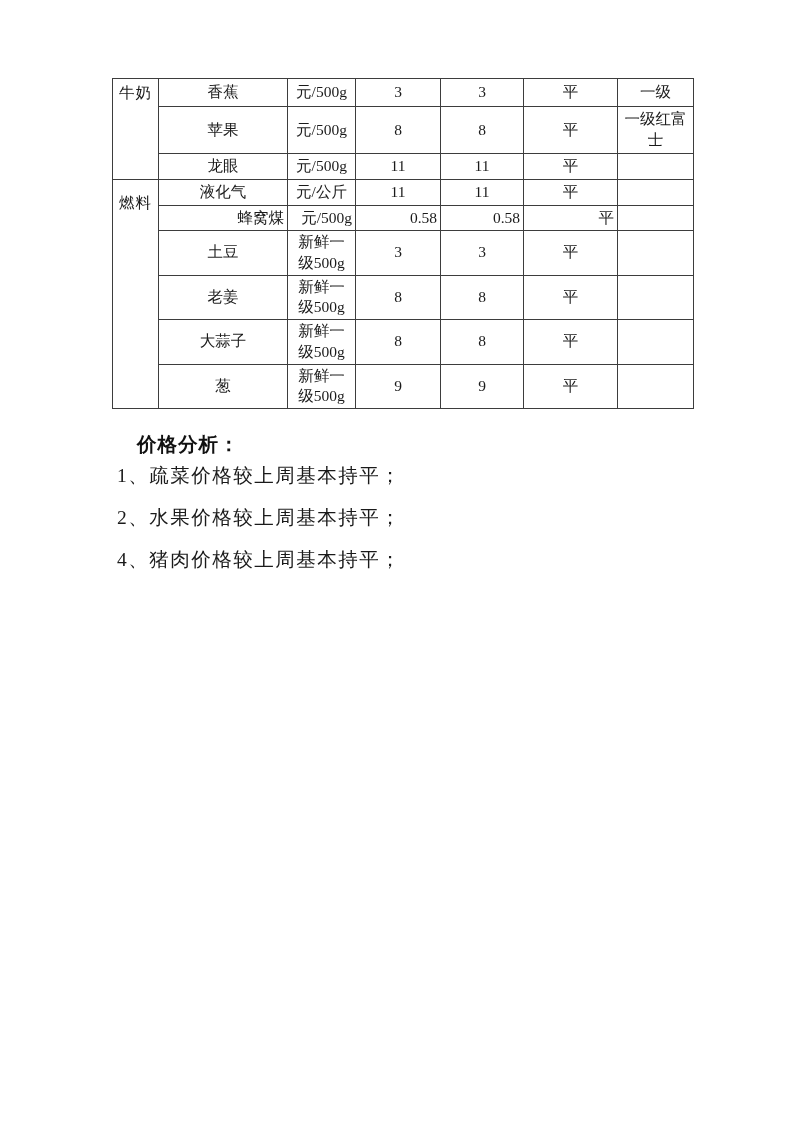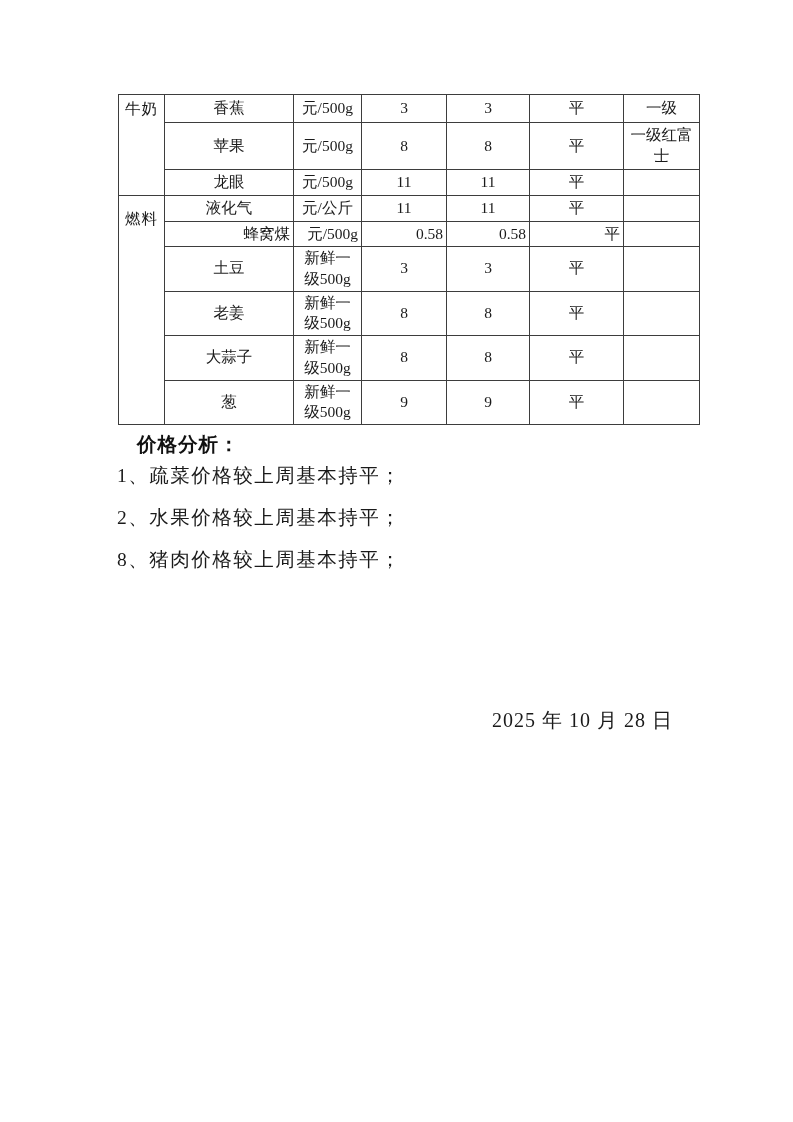--- a/index.html
+++ b/index.html
@@ -8,25 +8,24 @@
     width: 793px;
     height: 1122px;
     background: #ffffff;
     font-family: "Liberation Serif", serif;
     color: #1a1a1a;
     overflow: hidden;
   }
   table.price-table {
     position: absolute;
     left: 112px;
-    top: 94px;
+    top: 78px;
     width: 581px;
     border-collapse: collapse;
     table-layout: fixed;
-    margin-left: 6px;
   }
   .price-table td {
     border: 1.5px solid #3d3d3d;
     text-align: center;
     vertical-align: middle;
     font-size: 15.5px;
     line-height: 1.34;
     padding: 1px 3px;
     word-break: break-all;
     overflow: hidden;
@@ -172,18 +171,17 @@
         <td></td>
       </tr>
     </tbody>
   </table>
 
   <div class="analysis-heading">价格分析：</div>
 
   <div class="analysis-list">
     <div class="analysis-item">1、疏菜价格较上周基本持平；</div>
     <div class="analysis-item">2、水果价格较上周基本持平；</div>
-    <div class="analysis-item">8、猪肉价格较上周基本持平；</div>
+    <div class="analysis-item">4、猪肉价格较上周基本持平；</div>
   </div>
 
-  <div class="report-date">2025 年 10 月 28 日</div>
 
 </div>
 
 </body></html>

